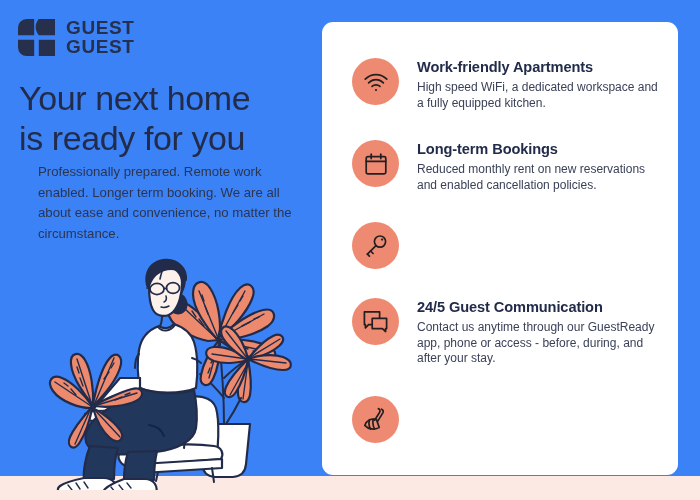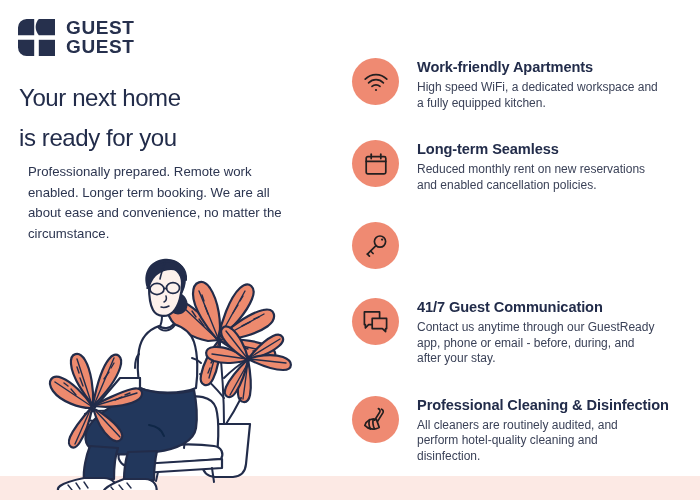--- a/index.html
+++ b/index.html
@@ -5,21 +5,21 @@
   * { box-sizing: border-box; margin: 0; padding: 0; }
   html, body {
     width: 700px; height: 500px;
     font-family: "Liberation Sans", sans-serif;
     background: #fce9e4;
     overflow: hidden;
   }
   #root {
     position: relative;
     width: 700px; height: 476px;
-    background: #ffffff;
+    background: #3b82f6;
   }
 
   
   #left-col {
     position: absolute;
     left: 0; top: 0;
     width: 320px; height: 500px;
   }
   #logo {
     position: absolute;
@@ -37,30 +37,30 @@
     font-family: "Liberation Sans", sans-serif;
     font-weight: bold;
     font-size: 19px;
     letter-spacing: 0.6px;
     color: #26304d;
   }
   #headline {
     position: absolute;
     left: 19px; top: 78px;
     width: 290px;
-    font-size: 24px;
+    font-size: 34px;
     font-weight: 300;
     line-height: 40px;
     letter-spacing: -0.4px;
     color: #222c4a;
     white-space: pre-line;
   }
   #subcopy {
     position: absolute;
-    left: 28px; top: 162px;
+    left: 38px; top: 162px;
     width: 272px;
     font-size: 13.2px;
     font-weight: 400;
     line-height: 20.5px;
     color: #2c3550;
   }
 
   
   #illustration {
     position: absolute;
@@ -319,21 +319,21 @@
       <div class="feature-row">
         <div class="feature-icon-circle">
           <svg width="24" height="24" viewBox="0 0 24 24" fill="none" stroke="#231f20" stroke-width="1.7" stroke-linecap="round" stroke-linejoin="round">
             <rect x="2.2" y="4.6" width="19.6" height="17.2" rx="1.6"></rect>
             <path d="M2.2 9.4 H21.8"></path>
             <path d="M7.2 2.2 V6.6"></path>
             <path d="M16.8 2.2 V6.6"></path>
           </svg>
         </div>
         <div class="feature-text">
-          <div class="feature-title">Long-term Seamless</div>
+          <div class="feature-title">Long-term Bookings</div>
           <div class="feature-desc">Reduced monthly rent on new reservations and enabled cancellation policies.</div>
         </div>
       </div>
 
       <div class="feature-row">
         <div class="feature-icon-circle">
           <svg width="24" height="24" viewBox="0 0 24 24" fill="none" stroke="#231f20" stroke-width="1.7" stroke-linecap="round" stroke-linejoin="round">
             <circle cx="16" cy="7.6" r="5.6"></circle>
             <circle cx="18.1" cy="5.6" r="1.15" fill="#231f20" stroke="none"></circle>
             <path d="M12 11.6 L3.4 20.2"></path>
@@ -344,37 +344,33 @@
       </div>
 
       <div class="feature-row">
         <div class="feature-icon-circle">
           <svg width="25" height="23" viewBox="0 0 25 23" fill="#ef8a72" stroke="#231f20" stroke-width="1.7" stroke-linecap="round" stroke-linejoin="round">
             <path d="M11.4 14.6 H5.6 L2.4 18 V14.6 H1.4 V1.9 H16.6 V9.6"></path>
             <path d="M9.2 8.4 H23.6 V18.6 H22.6 V21.6 L19.4 18.6 H9.2 Z"></path>
           </svg>
         </div>
         <div class="feature-text">
-          <div class="feature-title">41/7 Guest Communication</div>
-          <div class="feature-desc">Contact us anytime through our GuestReady app, phone or email - before, during, and after your stay.</div>
+          <div class="feature-title">24/5 Guest Communication</div>
+          <div class="feature-desc">Contact us anytime through our GuestReady app, phone or access - before, during, and after your stay.</div>
         </div>
       </div>
 
       <div class="feature-row">
         <div class="feature-icon-circle">
           <svg width="25" height="24" viewBox="0 0 25 24" fill="none" stroke="#231f20" stroke-width="1.7" stroke-linecap="round" stroke-linejoin="round">
             <path d="M18.6 2.2 C20 2.8 20.6 4.2 20 5.6 L14.6 14.4"></path>
             <path d="M15.4 1.6 C16.8 2.2 17.4 3.6 16.8 5 L11.6 13.2"></path>
             <path d="M13.4 12.4 C7.6 11.4 3.2 13.8 1.8 18.4 C5.4 22.6 11.4 23 16.2 20.4 L13.4 12.4 Z"></path>
             <path d="M6.6 12.6 C5.6 15.6 5.8 19 7.4 22"></path>
             <path d="M10.2 12 C9.6 15.4 10 19.2 11.6 21.8"></path>
           </svg>
         </div>
-        <div class="feature-text">
-          <div class="feature-title">Professional Cleaning &amp; Disinfection</div>
-          <div class="feature-desc">All cleaners are routinely audited, and perform hotel-quality cleaning and disinfection.</div>
-        </div>
       </div>
 
     </div>
   </div>
 
 </div>
 
 </body></html>

